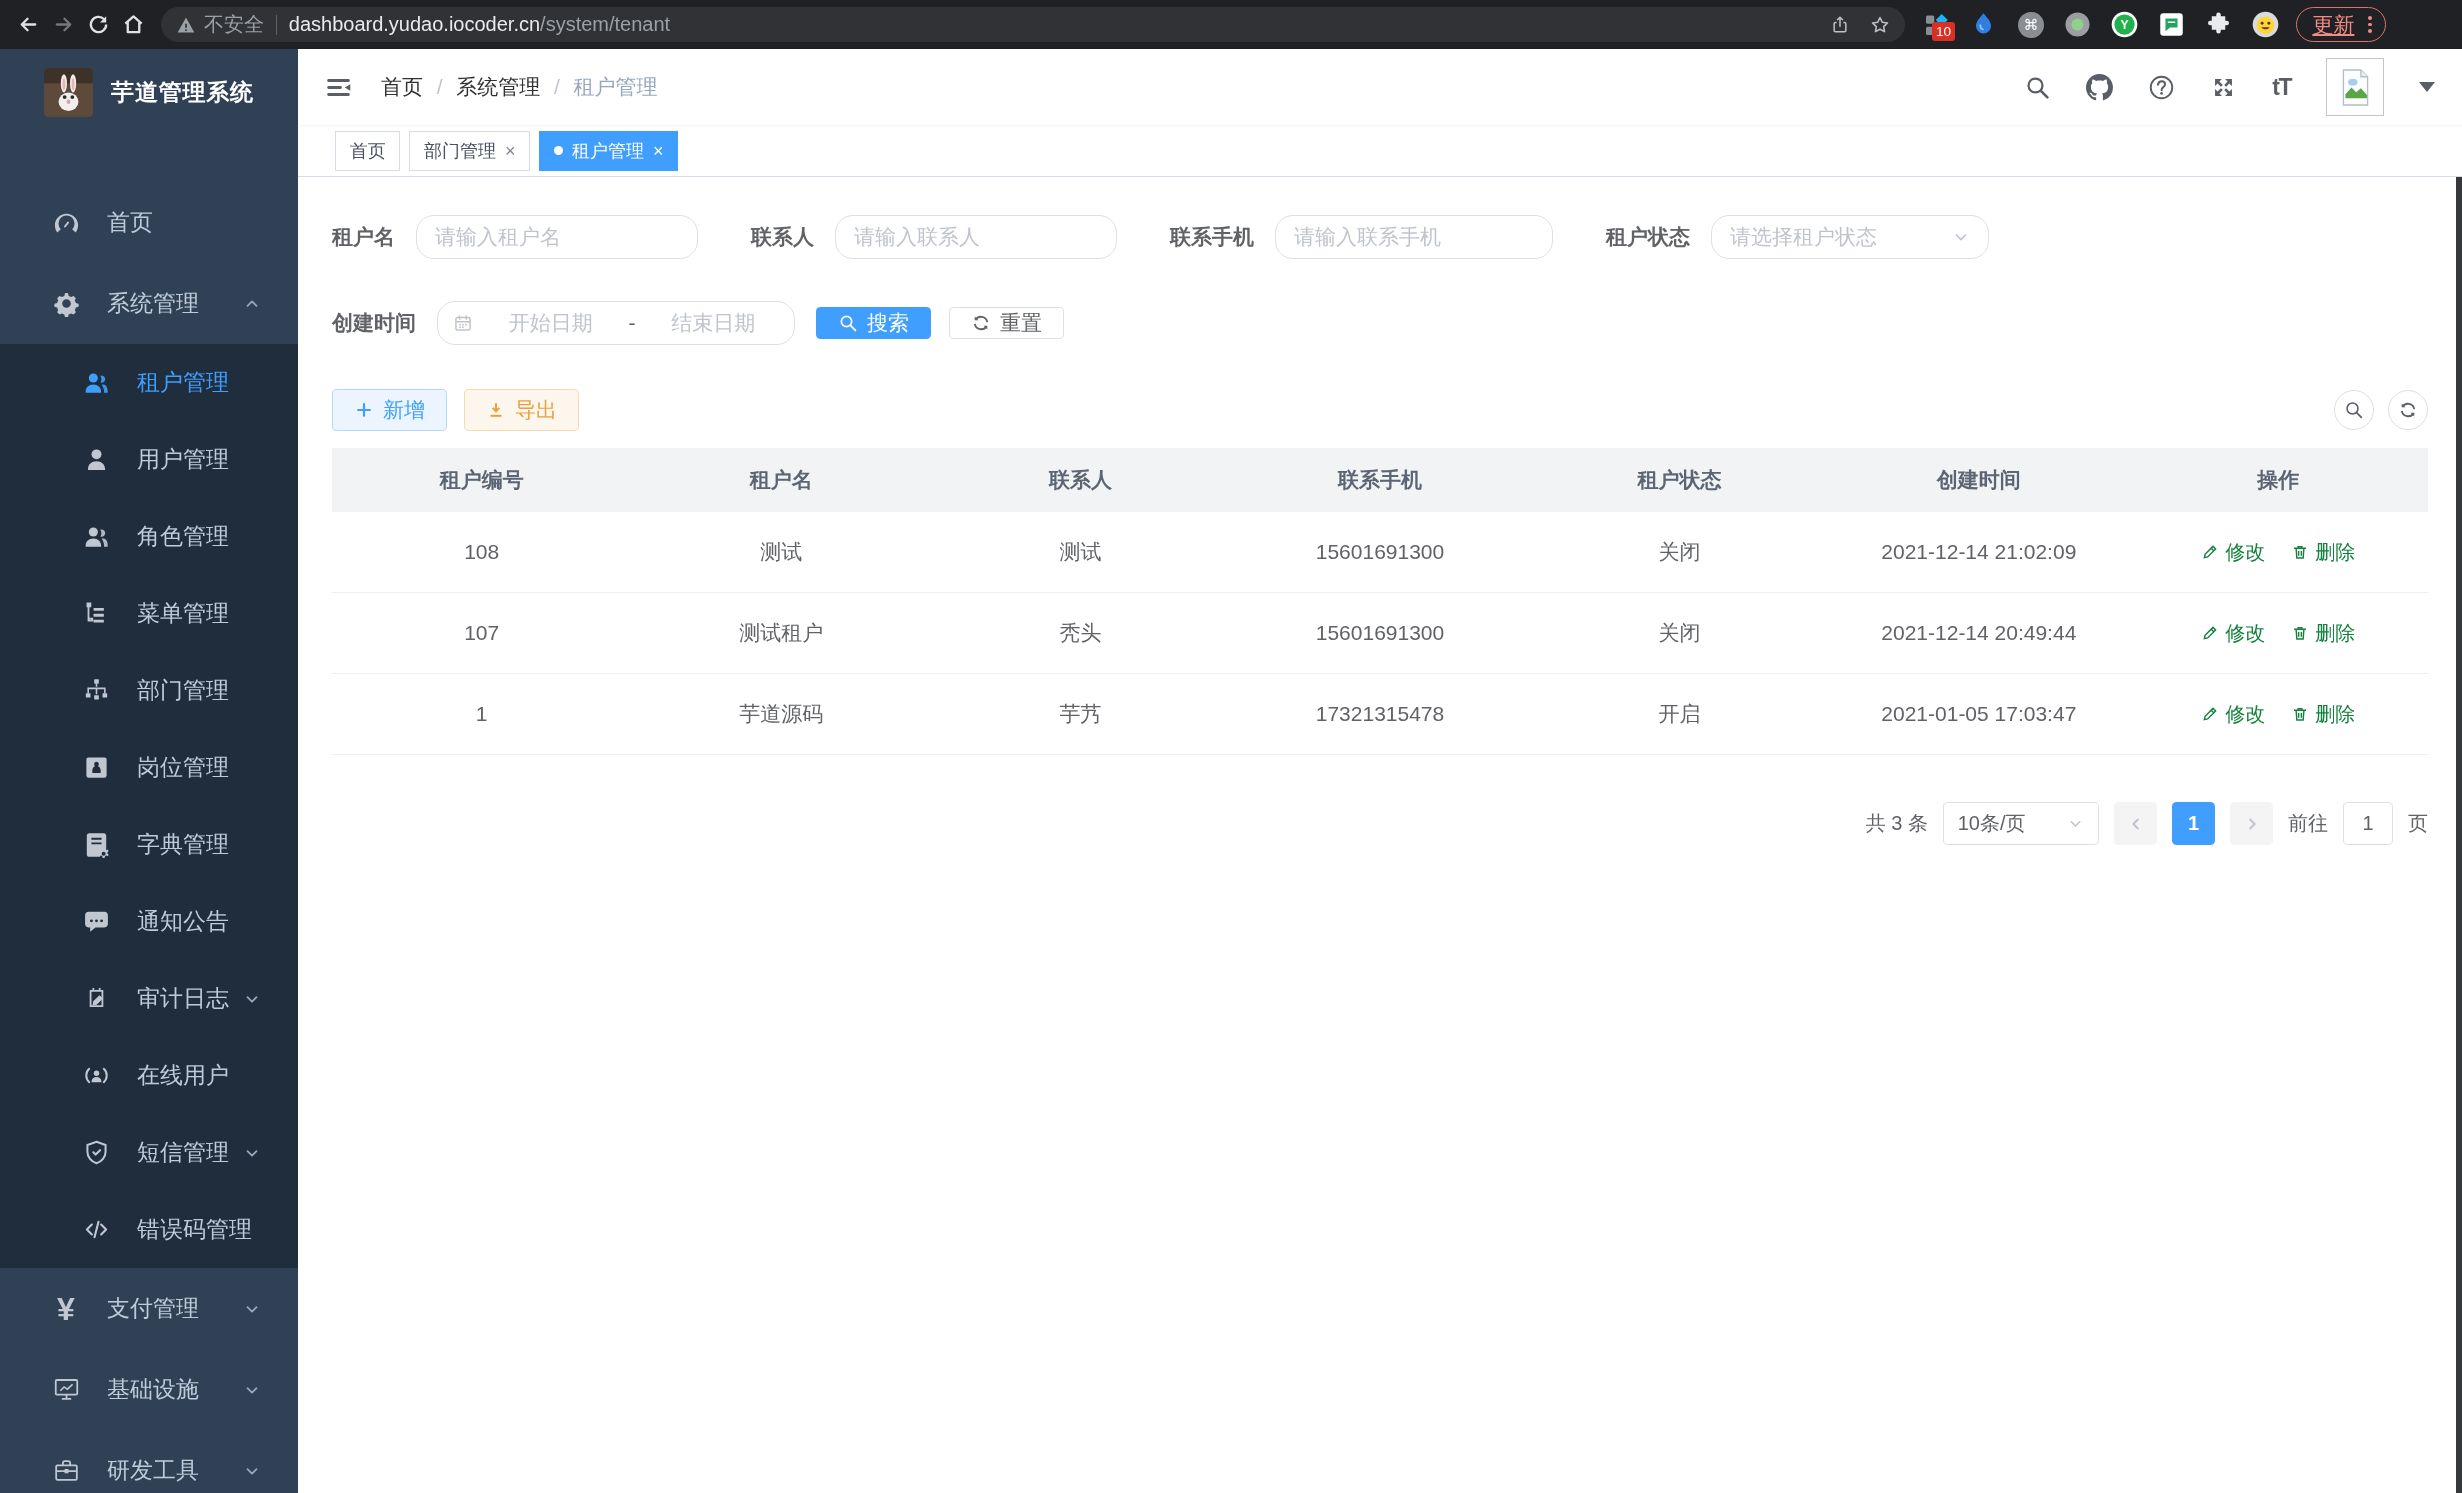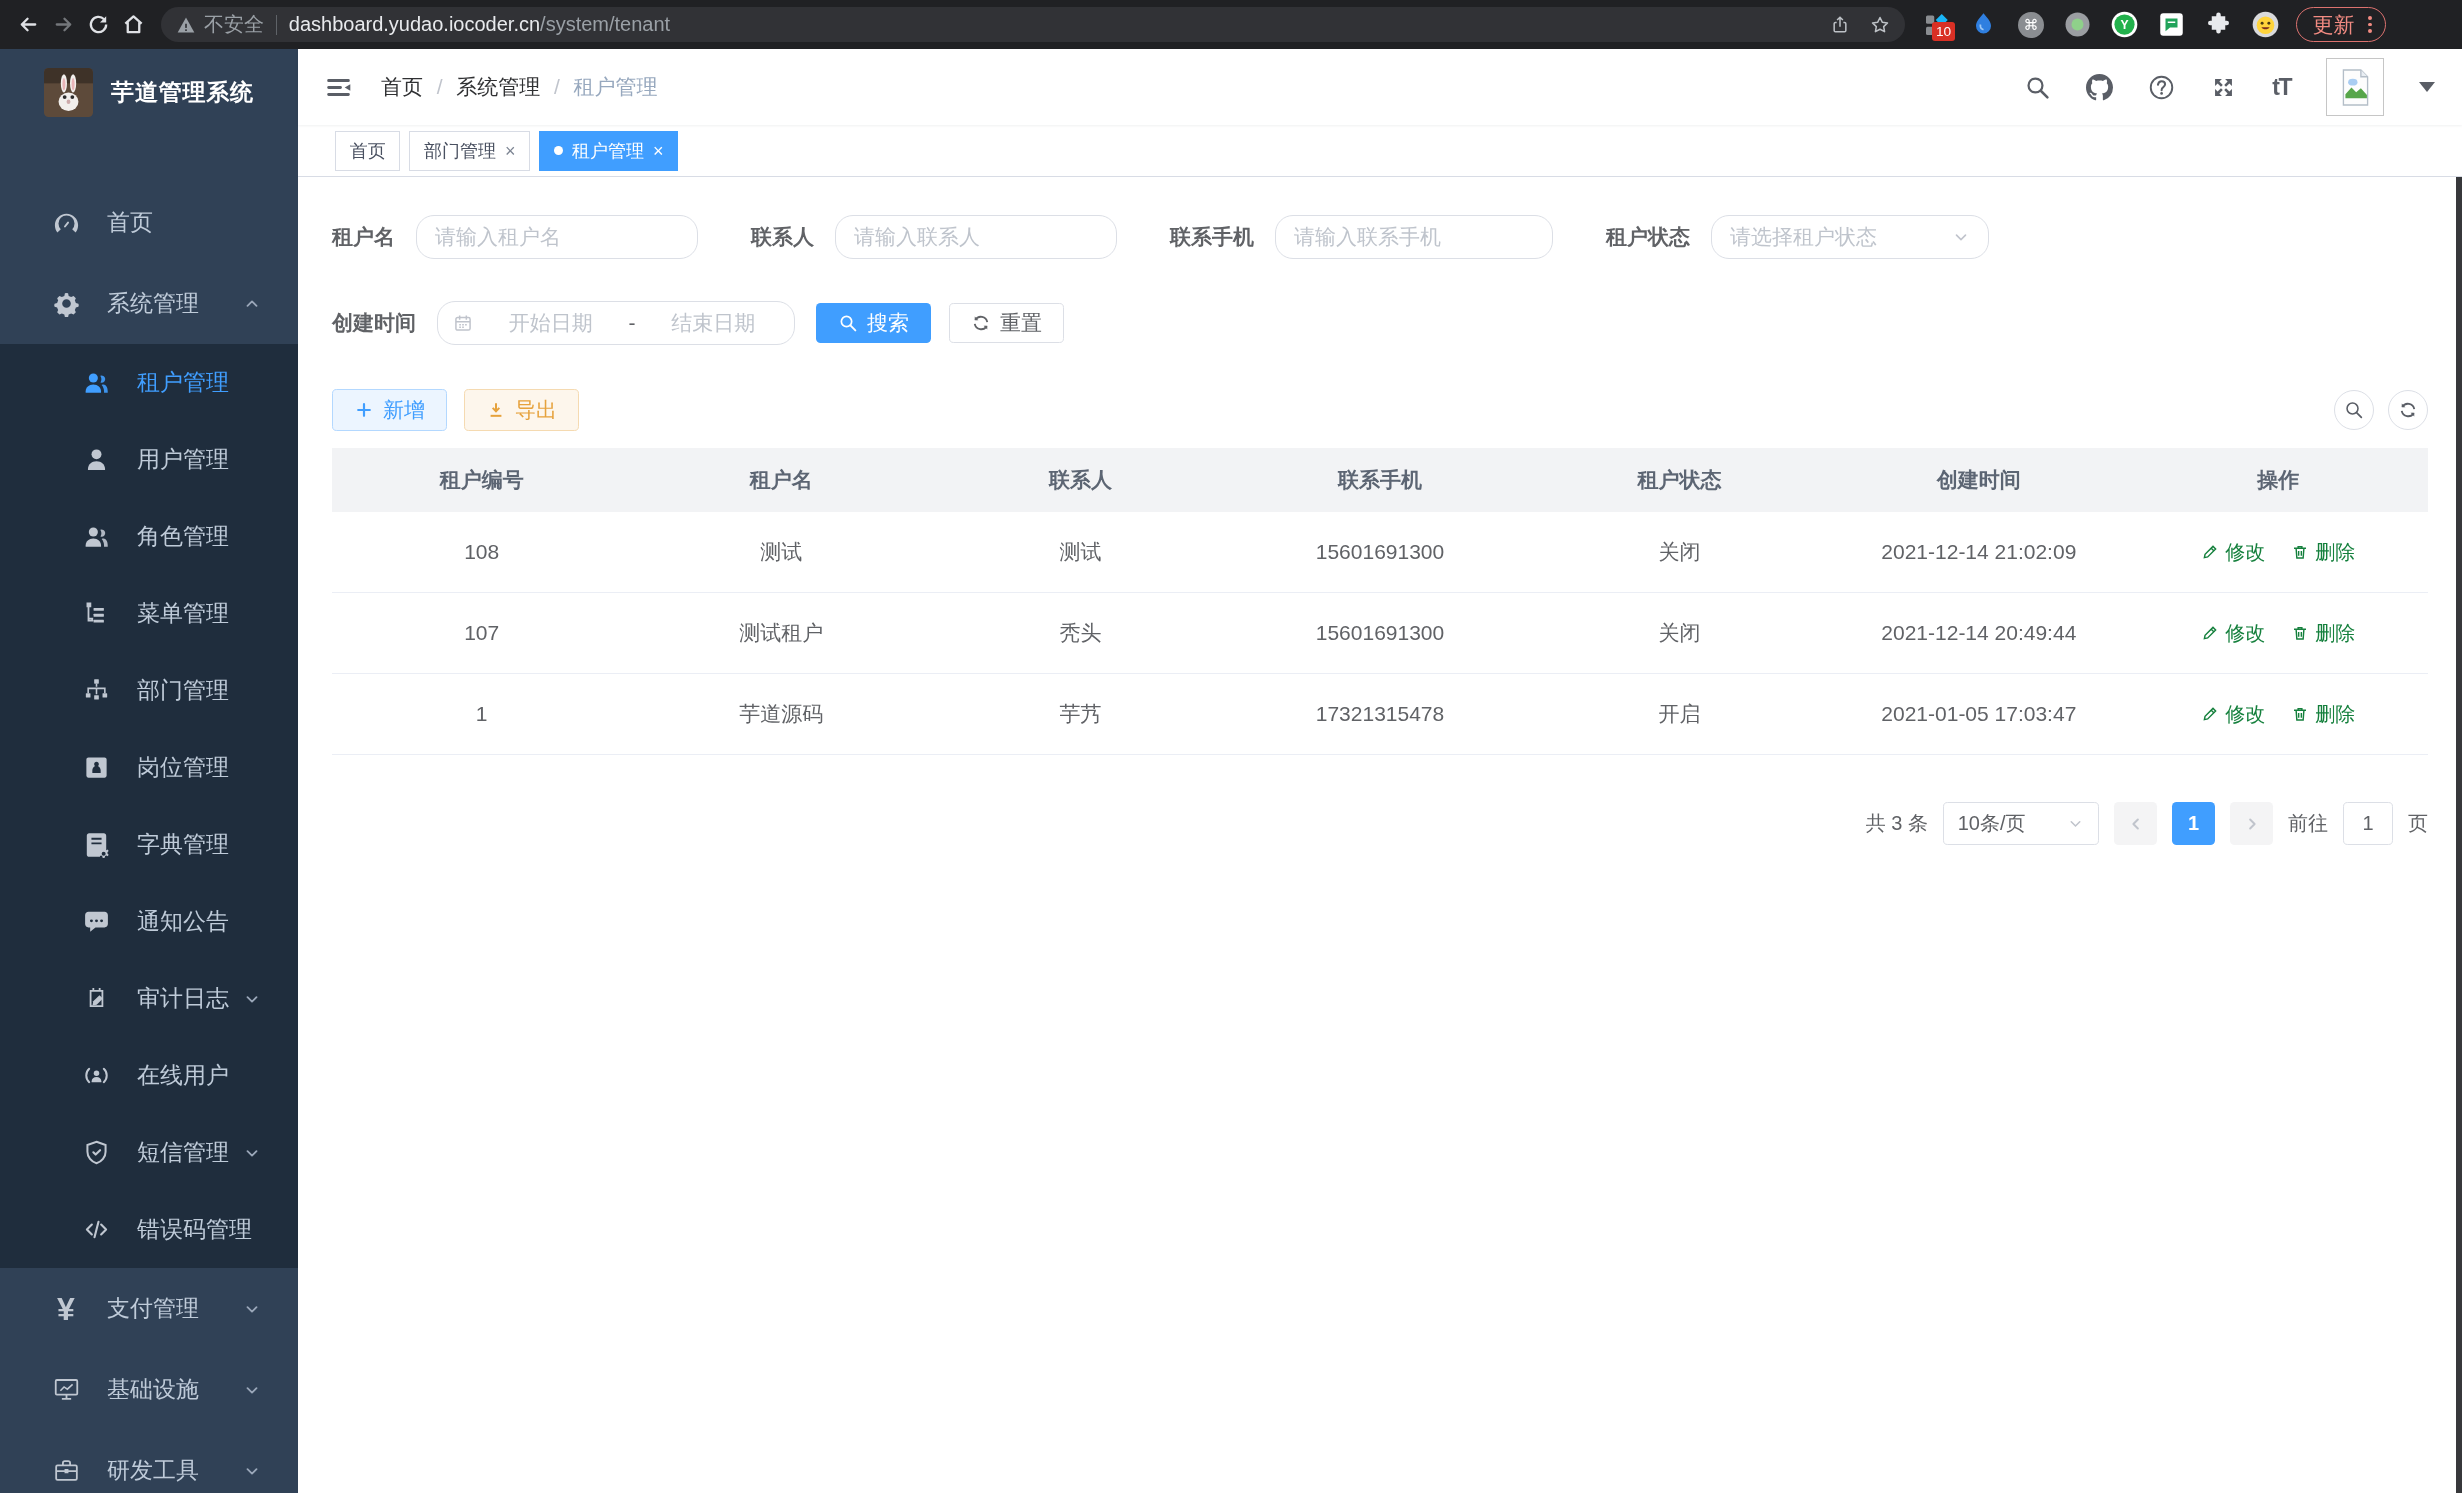--- a/index.html
+++ b/index.html
@@ -19,21 +19,21 @@
   .url-pill .spacer { flex:1; }
   .url-pill svg { width:20px; height:20px; }
   .pill-ico { display:flex; align-items:center; justify-content:center; margin-left:20px; color:#bdc1c6; }
   .warn-ico { margin-right:7.6px; display:flex; }
   .ext-row { display:flex; align-items:center; gap:20px; margin-left:18px; }
   .ext { width:27px; height:27px; position:relative; display:flex; align-items:center; justify-content:center; }
   .badge { position:absolute; right:-4.6px; bottom:-3px; background:#d93025; color:#fff; font-size:13.7px;
     padding:0.8px 3.8px; border-radius:3px; line-height:17px; }
   .circle-ext { width:26px; height:26px; border-radius:50%; display:flex; align-items:center; justify-content:center; font-size:15px; color:#fff; }
   .update-pill { margin-left:17px; height:35px; border:1.5px solid #dd726f; border-radius:17.5px; color:#f28b82;
-    display:flex; align-items:center; padding:0 9px 0 15px; font-size:21px; gap:9px; }
+    display:flex; align-items:center; padding:0 9px 0 15px; font-size:21px; gap:9px;text-decoration:underline; }
   .kebab { display:flex; flex-direction:column; gap:3px; padding:0 4.6px; }
   .kebab i { width:3.8px; height:3.8px; border-radius:50%; background:#f28b82; }
 
   
   .shell { display:flex; height:1445px; position:relative; }
   .edge-scroll { position:absolute; right:0; top:0; bottom:0; width:6px; background:#37383b; }
 
   
   .sidebar { width:298px; background:#304156; color:#bfcbd9; flex:0 0 auto; overflow:hidden; }
   .logo-row { height:87px; display:flex; align-items:center; justify-content:center; gap:18px; }
@@ -91,21 +91,21 @@
   .f-input input::placeholder { color:#bfc4cc; }
   .f-select { justify-content:space-between; cursor:pointer; }
   .f-select .ph { color:#bfc4cc; }
   .f-select svg { width:18px; height:18px; color:#c0c4cc; }
   .f-row2 { margin-top:42px; }
   .daterange { width:358px; gap:12px; padding:0 15px; }
   .daterange .cal { display:flex; color:#c0c4cc; }
   .daterange .cal svg { width:20px; height:20px; }
   .daterange .ph { color:#bfc4cc; flex:1; text-align:center; }
   .daterange .dash { color:#606266; }
-  .btn { height:40px; border-radius:4.6px; font-size:21px; display:inline-flex; align-items:center;
+  .btn { height:32px; border-radius:4.6px; font-size:21px; display:inline-flex; align-items:center;
     justify-content:center; gap:9px; padding:0 21px; cursor:pointer; border:0.8px solid transparent;
     font-family:inherit; }
   .btn svg { width:20px; height:20px; }
   .btn-primary { background:#409eff; color:#fff; margin-left:21px; }
   .btn-plain { background:#fff; border-color:#dcdfe6; color:#606266; margin-left:18px; }
 
   
   .toolbar { margin-top:44px; display:flex; align-items:center; }
   .btn-add { height:42px; background:#ecf5ff; border-color:#b3d8ff; color:#409eff; margin:0; }
   .btn-export { height:42px; background:#fdf6ec; border-color:#f5dab1; color:#e6a23c; margin-left:17px; }

